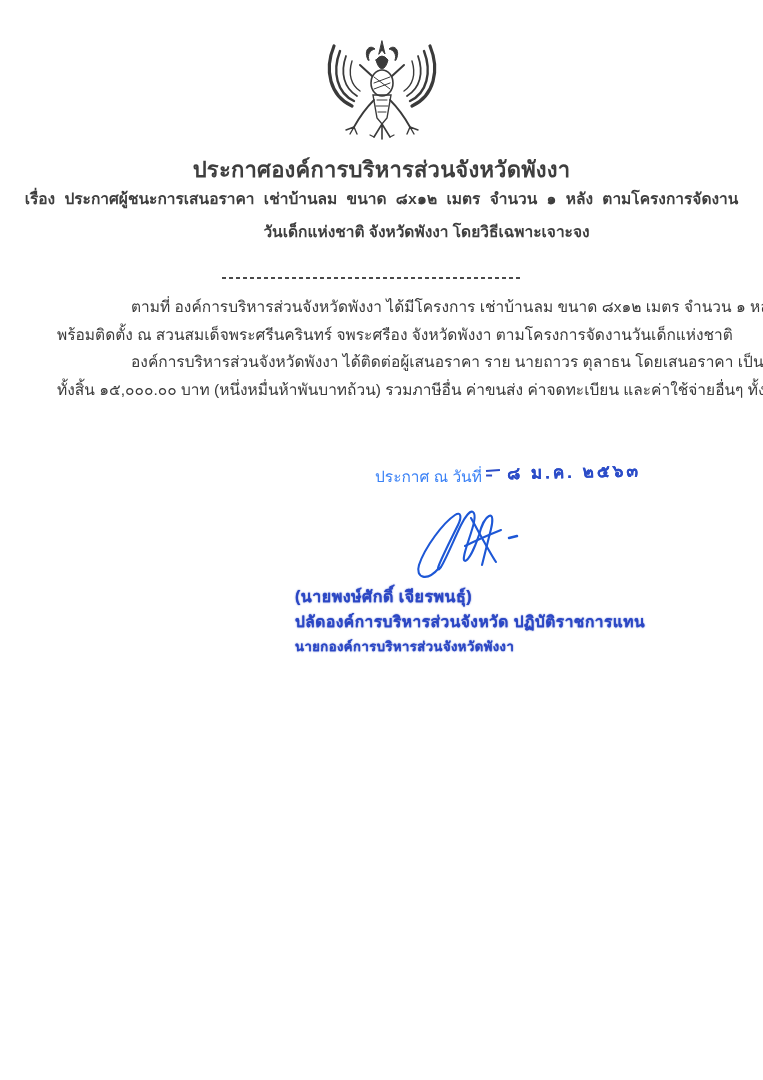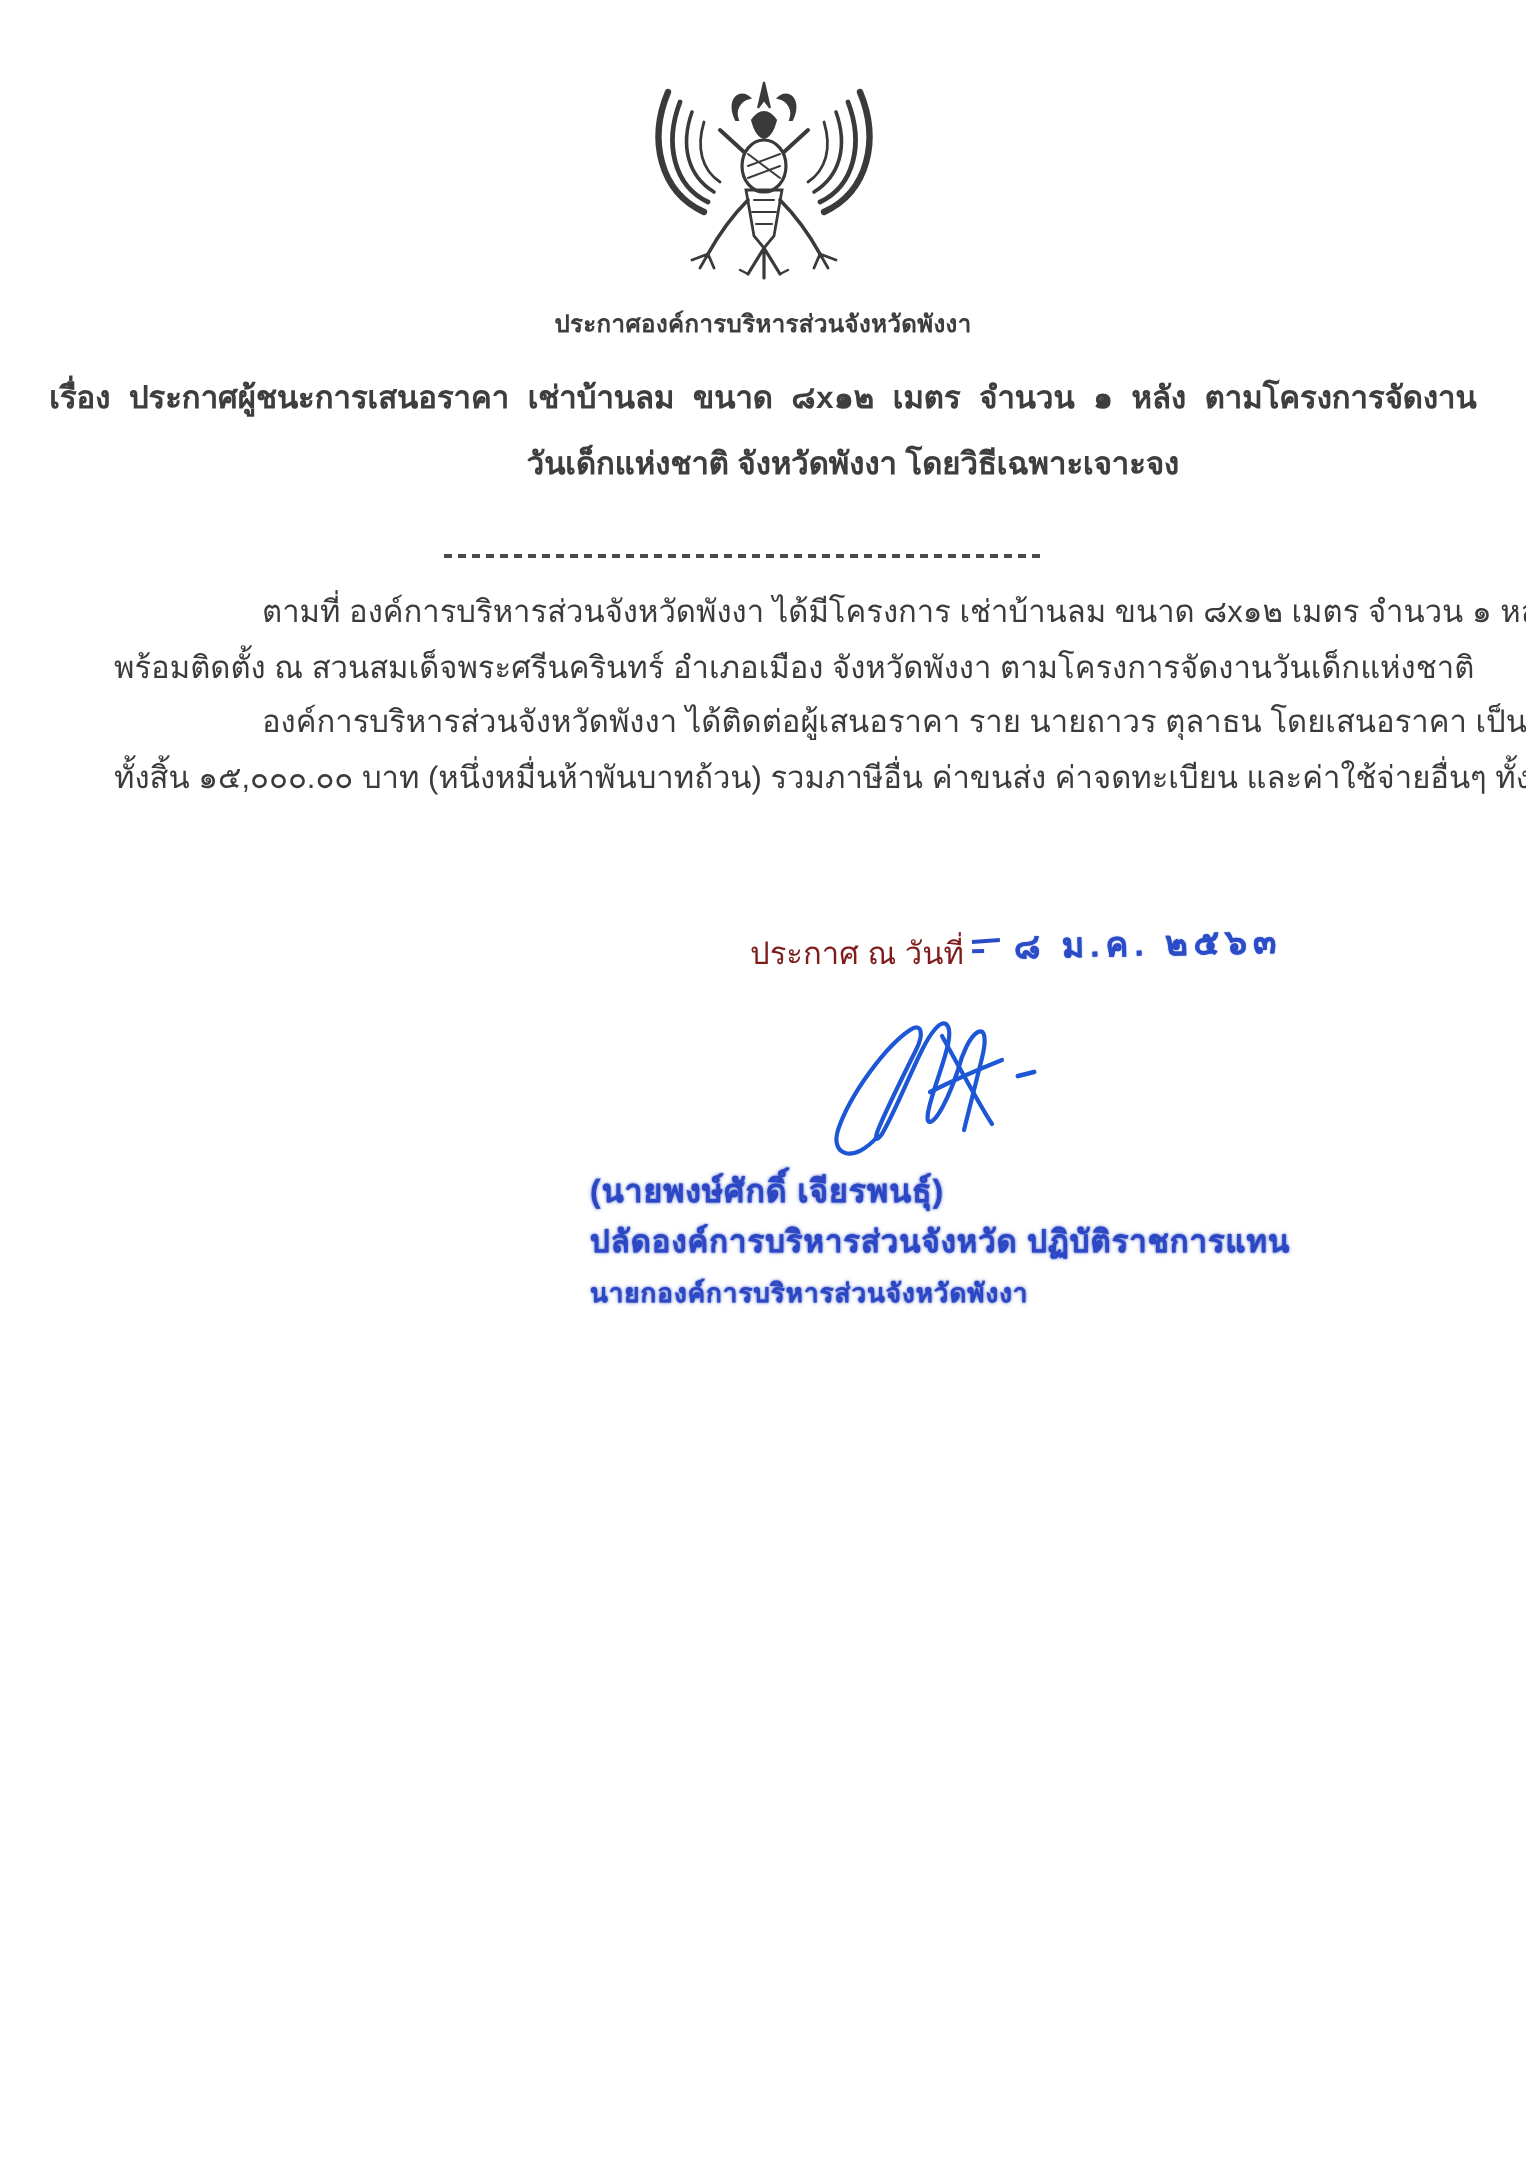--- a/index.html
+++ b/index.html
@@ -7,40 +7,40 @@
     width:763px;height:1080px;background:#ffffff;position:relative;overflow:hidden;
     font-family:"Liberation Sans","DejaVu Sans",sans-serif;
     color:#3c3c3c;
   }
   .abs{position:absolute;}
   
   .emblem{left:320px;top:36px;width:124px;height:108px;}
   
   .doc-title{
     left:0;top:152px;width:763px;text-align:center;
-    font-size:12px;font-weight:bold;color:#3e3e3e;letter-spacing:.2px;
+    font-size:22px;font-weight:bold;color:#3e3e3e;letter-spacing:.2px;
   }
   .doc-subject1{
     left:0;top:186px;width:763px;text-align:center;
     font-size:15.5px;font-weight:bold;color:#3e3e3e;font-family:Liberation Mono, monospace;
   }
   .doc-subject2{
     left:0;top:219px;width:763px;text-align:center;
     font-size:15.5px;font-weight:bold;color:#3e3e3e;padding-left:45px;
   }
   .divider{
     left:222px;top:277px;width:301px;height:2px;
     background:repeating-linear-gradient(90deg,#4a4a4a 0 4px,transparent 4px 7px);
   }
   
   .body-text{left:57px;top:293px;width:662px;font-size:15.5px;color:#3b3b3b;}
   .body-line{height:27.5px;line-height:27.5px;white-space:nowrap;}
   .indent{padding-left:74px;}
   
-  .announce-label{left:375px;top:464px;font-size:15.5px;color:#7f1d1d;}
+  .announce-label{left:375px;top:464px;font-size:15.5px;color:#3b82f6;}
   .date-stamp{
     left:486px;top:458px;
     color:#2b4cc8;font-size:17px;font-weight:bold;letter-spacing:3px;
     transform:rotate(-1.2deg);
     text-shadow:0 0 .6px #2b4cc8;
     white-space:nowrap;
     display:flex;align-items:center;gap:7px;
   }
   .stamp-mark{display:inline-block;width:14px;height:10px;position:relative;}
   .stamp-mark::before{content:"";position:absolute;left:0;top:1px;width:14px;height:2.4px;background:#2b4cc8;transform:rotate(-3deg);}
@@ -101,21 +101,21 @@
   </svg>
 </div>
 
 <div class="abs doc-title">ประกาศองค์การบริหารส่วนจังหวัดพังงา</div>
 <div class="abs doc-subject1">เรื่อง ประกาศผู้ชนะการเสนอราคา เช่าบ้านลม ขนาด ๘x๑๒ เมตร จำนวน ๑ หลัง ตามโครงการจัดงาน</div>
 <div class="abs doc-subject2">วันเด็กแห่งชาติ จังหวัดพังงา โดยวิธีเฉพาะเจาะจง</div>
 <div class="abs divider"></div>
 
 <div class="abs body-text">
   <div class="body-line indent">ตามที่ องค์การบริหารส่วนจังหวัดพังงา ได้มีโครงการ เช่าบ้านลม ขนาด ๘x๑๒ เมตร จำนวน ๑ หลัง</div>
-  <div class="body-line">พร้อมติดตั้ง ณ สวนสมเด็จพระศรีนครินทร์ อำเภอเมือง จังหวัดพังงา ตามโครงการจัดงานวันเด็กแห่งชาติ</div>
+  <div class="body-line">พร้อมติดตั้ง ณ สวนสมเด็จพระศรีนครินทร์ จพระศรือง จังหวัดพังงา ตามโครงการจัดงานวันเด็กแห่งชาติ</div>
   <div class="body-line indent">องค์การบริหารส่วนจังหวัดพังงา ได้ติดต่อผู้เสนอราคา ราย นายถาวร ตุลาธน โดยเสนอราคา เป็นเงิน</div>
   <div class="body-line">ทั้งสิ้น ๑๕,๐๐๐.๐๐ บาท (หนึ่งหมื่นห้าพันบาทถ้วน) รวมภาษีอื่น ค่าขนส่ง ค่าจดทะเบียน และค่าใช้จ่ายอื่นๆ ทั้งปวง</div>
 </div>
 
 <div class="abs announce-label">ประกาศ ณ วันที่</div>
 <div class="abs date-stamp">
   <span class="stamp-mark"></span>
   <span>๘ ม.ค. ๒๕๖๓</span>
 </div>
 

